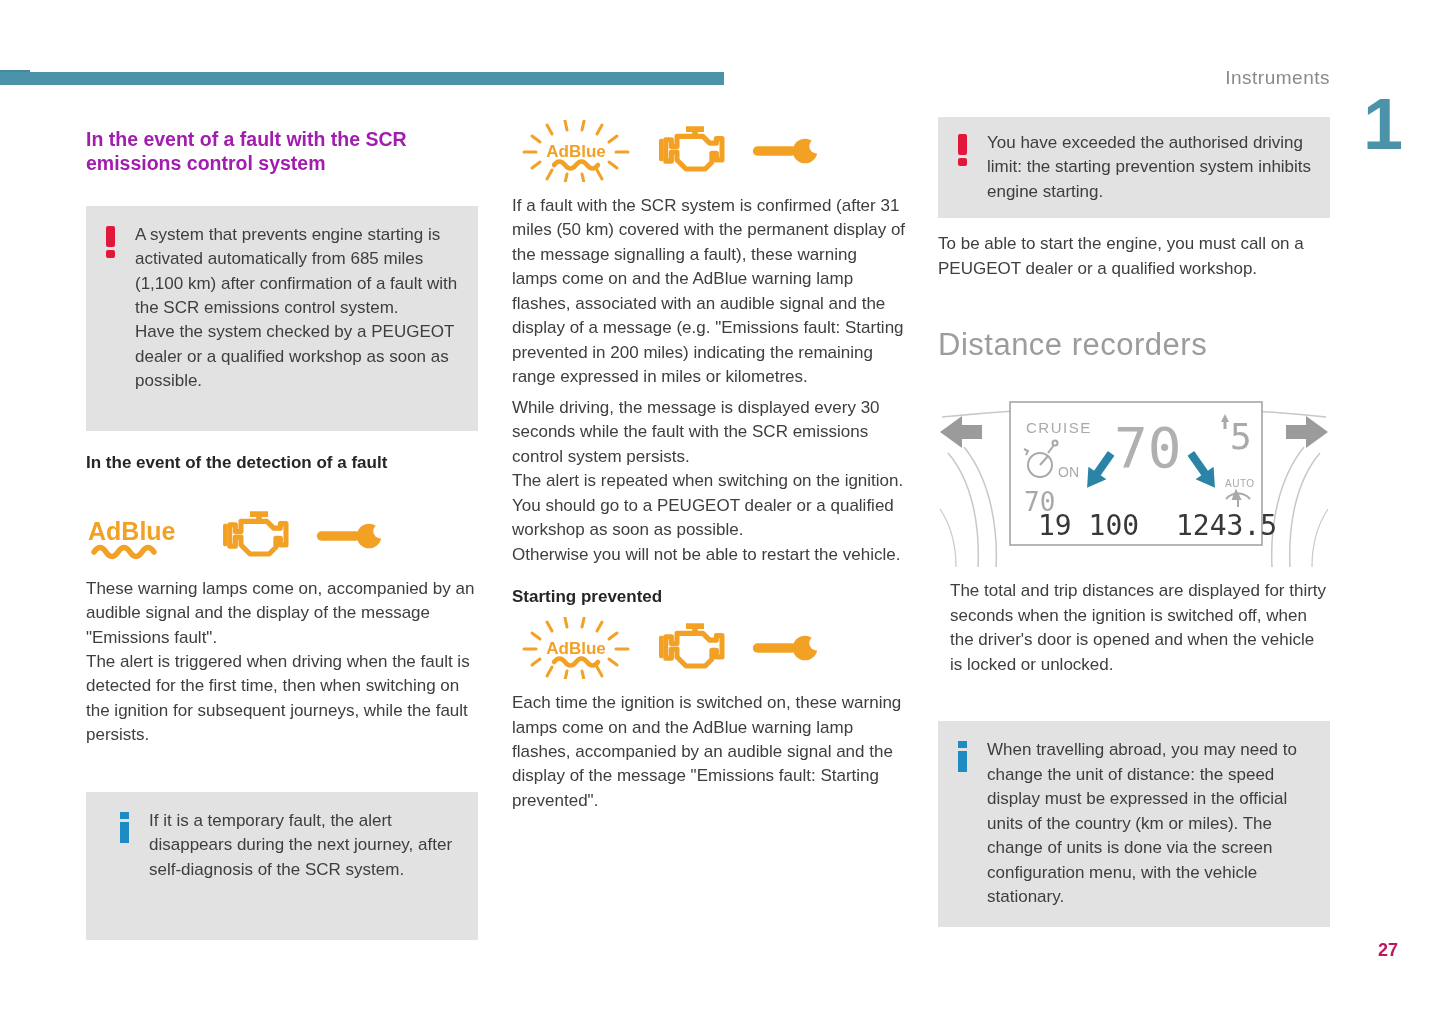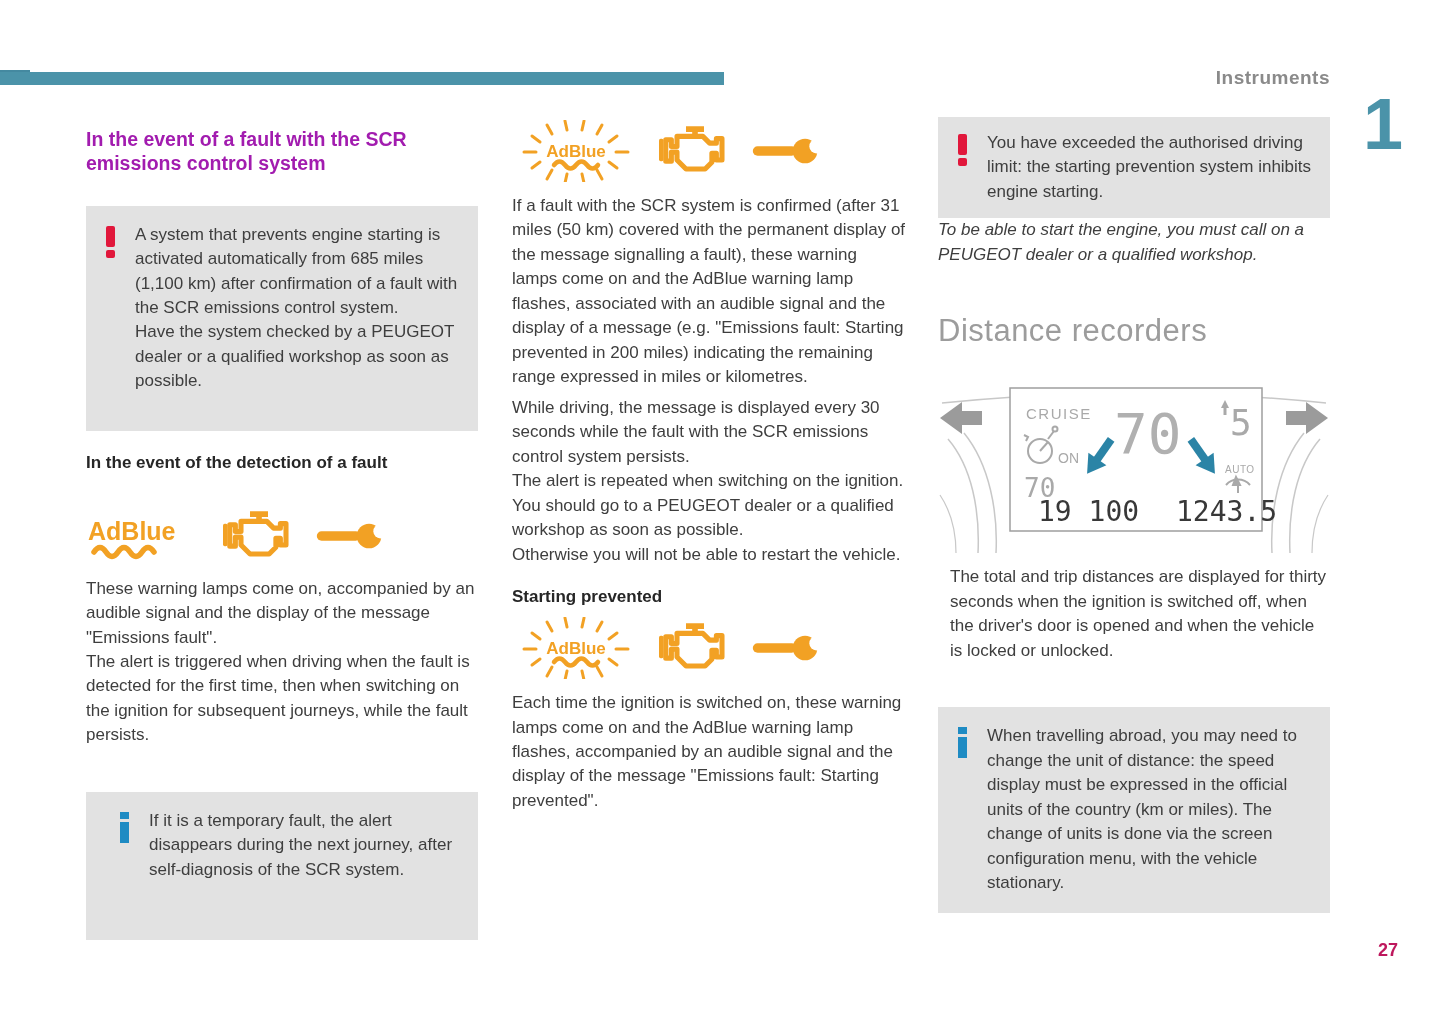--- a/index.html
+++ b/index.html
@@ -1,20 +1,20 @@
 <!DOCTYPE html>
 <html><head>
 <meta charset="utf-8">
 <style>
   html,body{margin:0;padding:0;}
   body{width:1445px;height:1019px;background:#ffffff;font-family:"Liberation Sans",sans-serif;position:relative;overflow:hidden;color:#3e3e3e;}
   #page{position:absolute;inset:0;}
   .topbar{position:absolute;left:0;top:72px;width:724px;height:13px;background:#4B93A9;}
   .topbar-start{position:absolute;left:0;top:70px;width:30px;height:13px;background:#4489A0;}
-  .instruments{position:absolute;top:67px;right:115px;font-size:19px;font-weight:bold;color:#8A8A8A;letter-spacing:.5px;}
+  .instruments{position:absolute;top:67px;right:115px;font-size:19px;font-weight:normal;color:#8A8A8A;letter-spacing:.5px;}
   .chapter-num{position:absolute;left:1363px;top:88px;font-size:72px;font-weight:bold;color:#4B93A9;line-height:1;}
   .pagenum{position:absolute;left:1378px;top:940px;font-size:18px;font-weight:bold;color:#be185d;}
 
   .cols{position:absolute;left:86px;top:108px;display:flex;}
   .col{box-sizing:border-box;}
   .col-left{width:392px;margin-right:34px;}
   .col-mid{width:394px;margin-right:32px;}
   .col-right{width:392px;}
 
   .pre{white-space:pre-line;}
@@ -178,21 +178,21 @@
 
     <div class="col col-right">
       <div class="graybox" style="margin-top:9px;min-height:95px;padding-top:14px;padding-bottom:14px;">
         <div class="box-icon">
           <div class="excl-bar"></div>
           <div class="excl-dot"></div>
         </div>
         <p class="body-txt pre">You have exceeded the authorised driving limit: the starting prevention system inhibits engine starting.</p>
       </div>
 
-      <p class="body-txt pre" style="font-style:italic;">To be able to start the engine, you must call on a PEUGEOT dealer or a qualified workshop.</p>
+      <p class="body-txt pre" style="margin-top:14px;">To be able to start the engine, you must call on a PEUGEOT dealer or a qualified workshop.</p>
 
       <h1 class="big-head" style="margin-top:46px;">Distance recorders</h1>
 
       <figure style="margin-top:24px;">
         <svg width="392" height="180" viewBox="0 0 392 180">
           <path d="M4,30 Q196,10 388,30" stroke="#c8c8c8" stroke-width="1.5" fill="none"></path>
           <path d="M10,66 C34,94 42,138 40,180" stroke="#c8c8c8" stroke-width="1.5" fill="none"></path>
           <path d="M26,60 C52,92 60,140 58,180" stroke="#c8c8c8" stroke-width="1.5" fill="none"></path>
           <path d="M2,122 C14,140 18,162 18,180" stroke="#c8c8c8" stroke-width="1.2" fill="none"></path>
           <path d="M382,66 C358,94 350,138 352,180" stroke="#c8c8c8" stroke-width="1.5" fill="none"></path>

